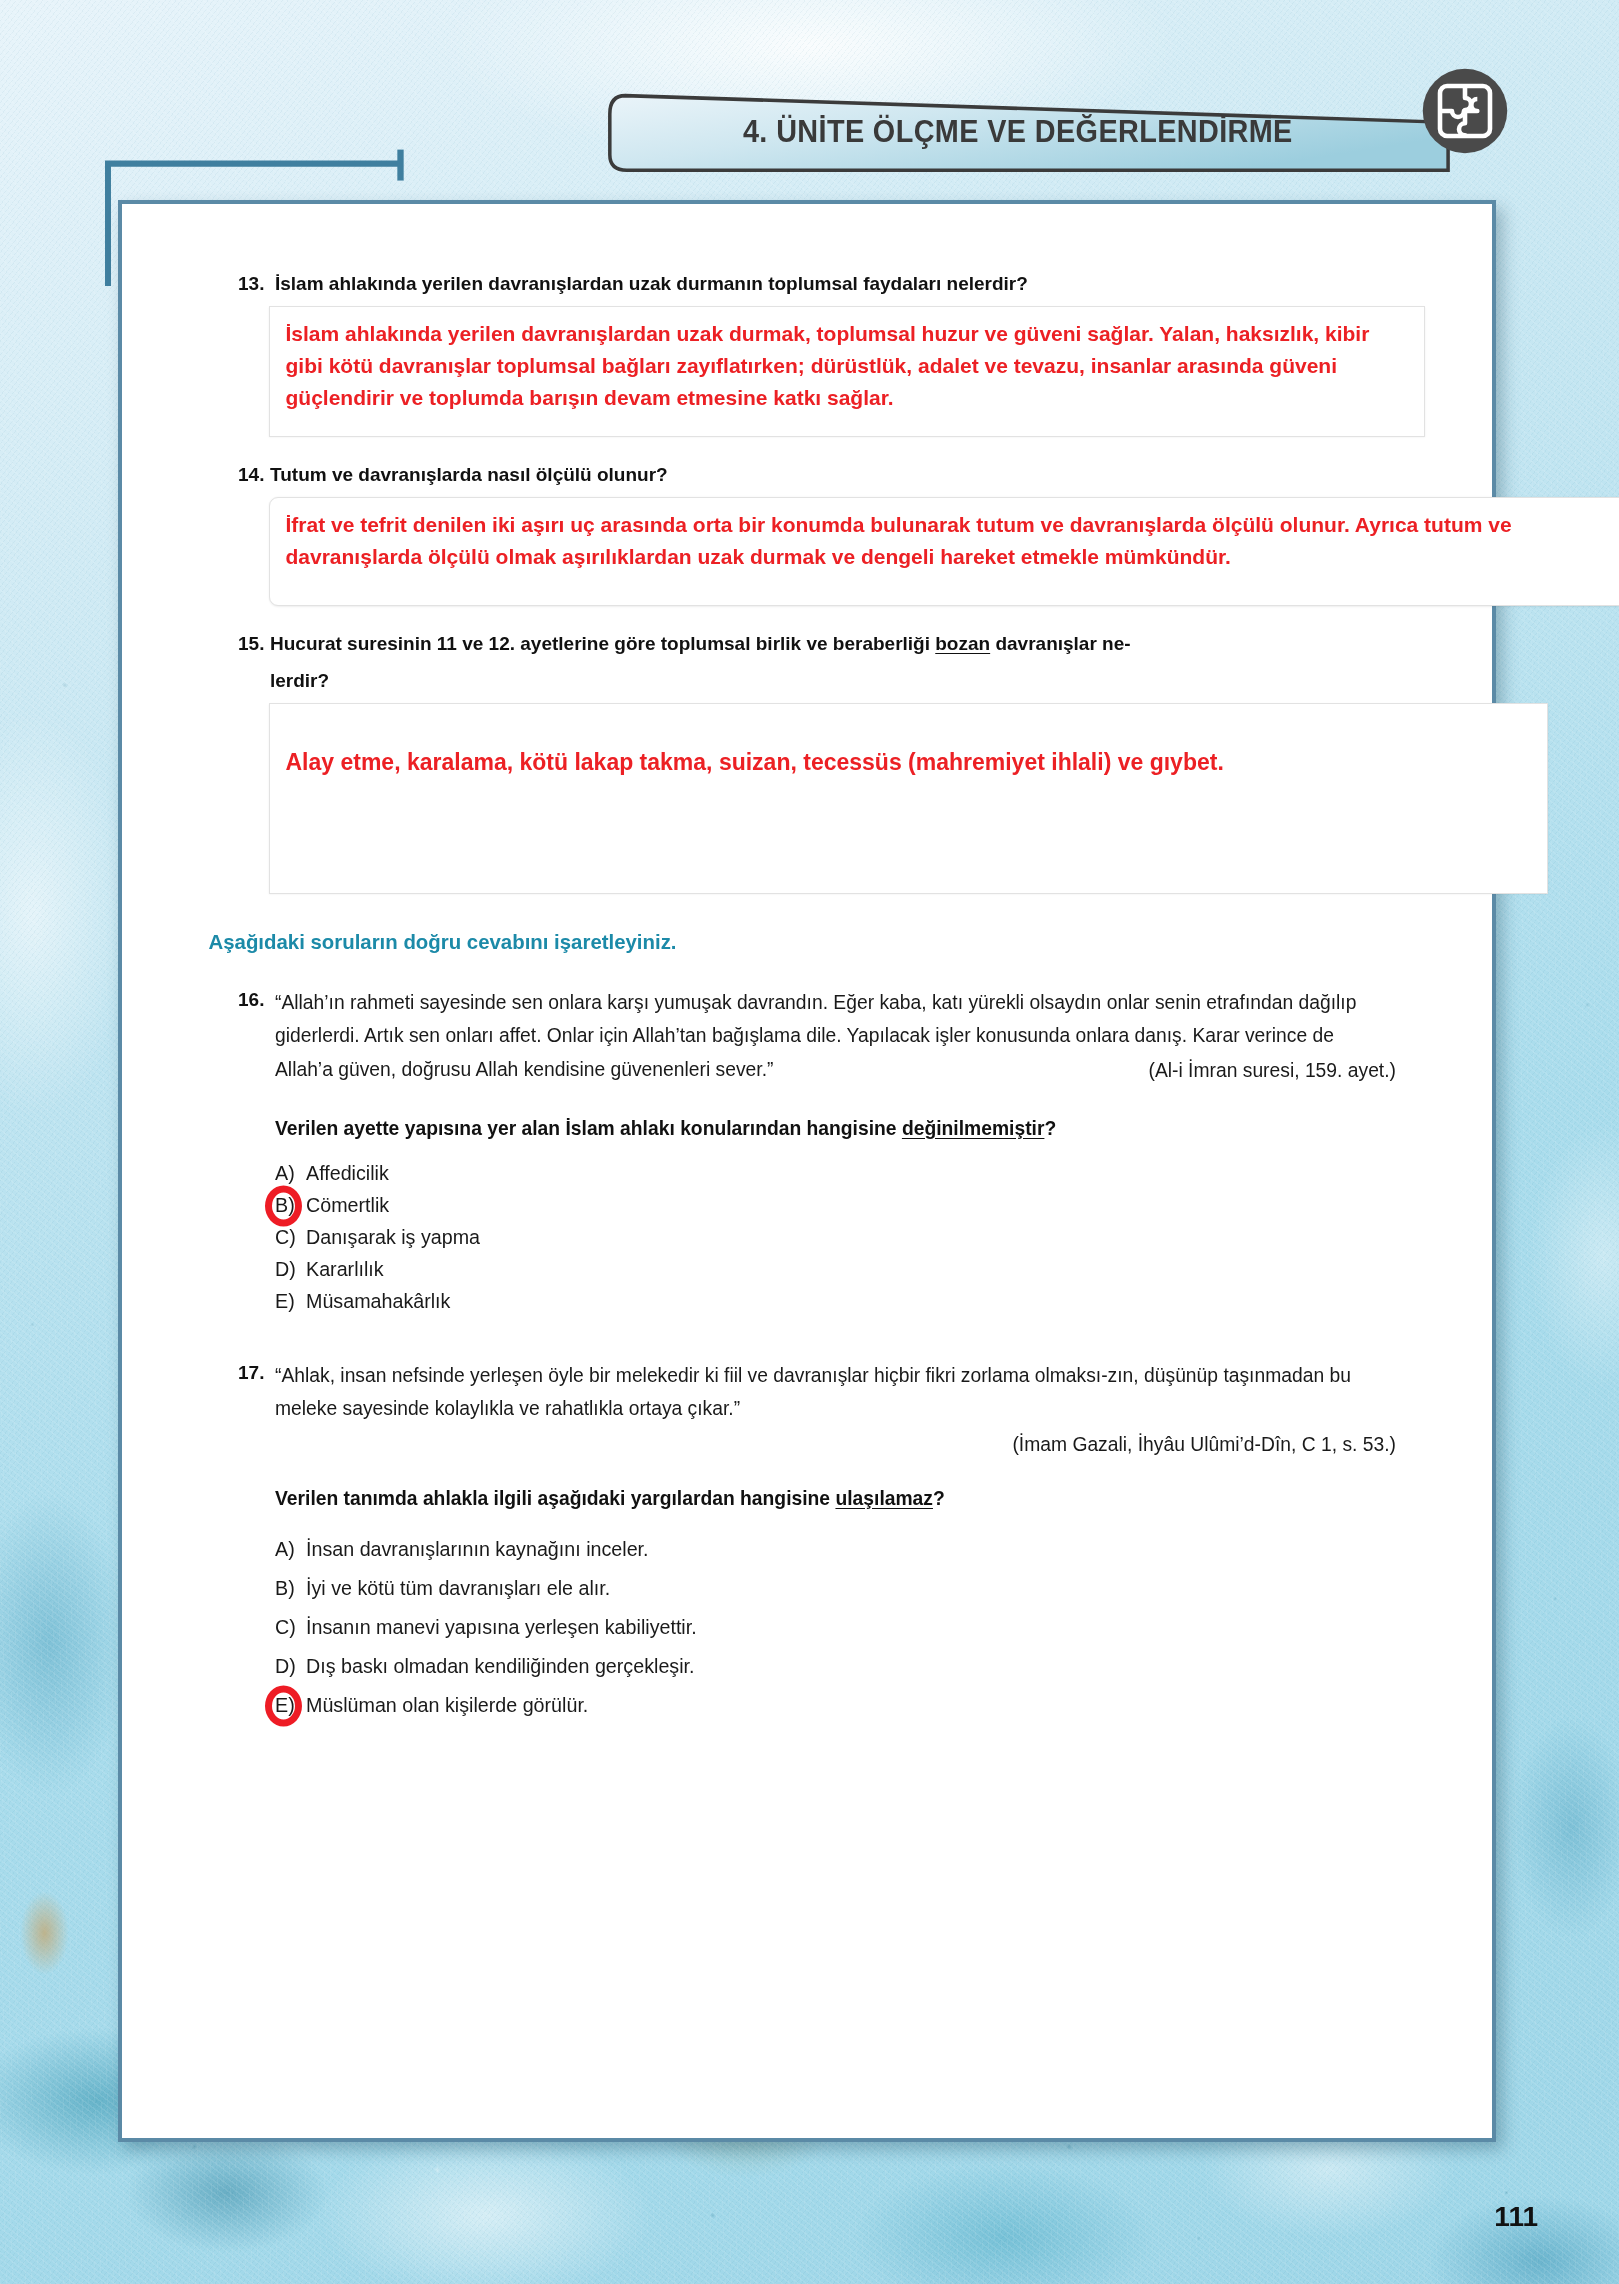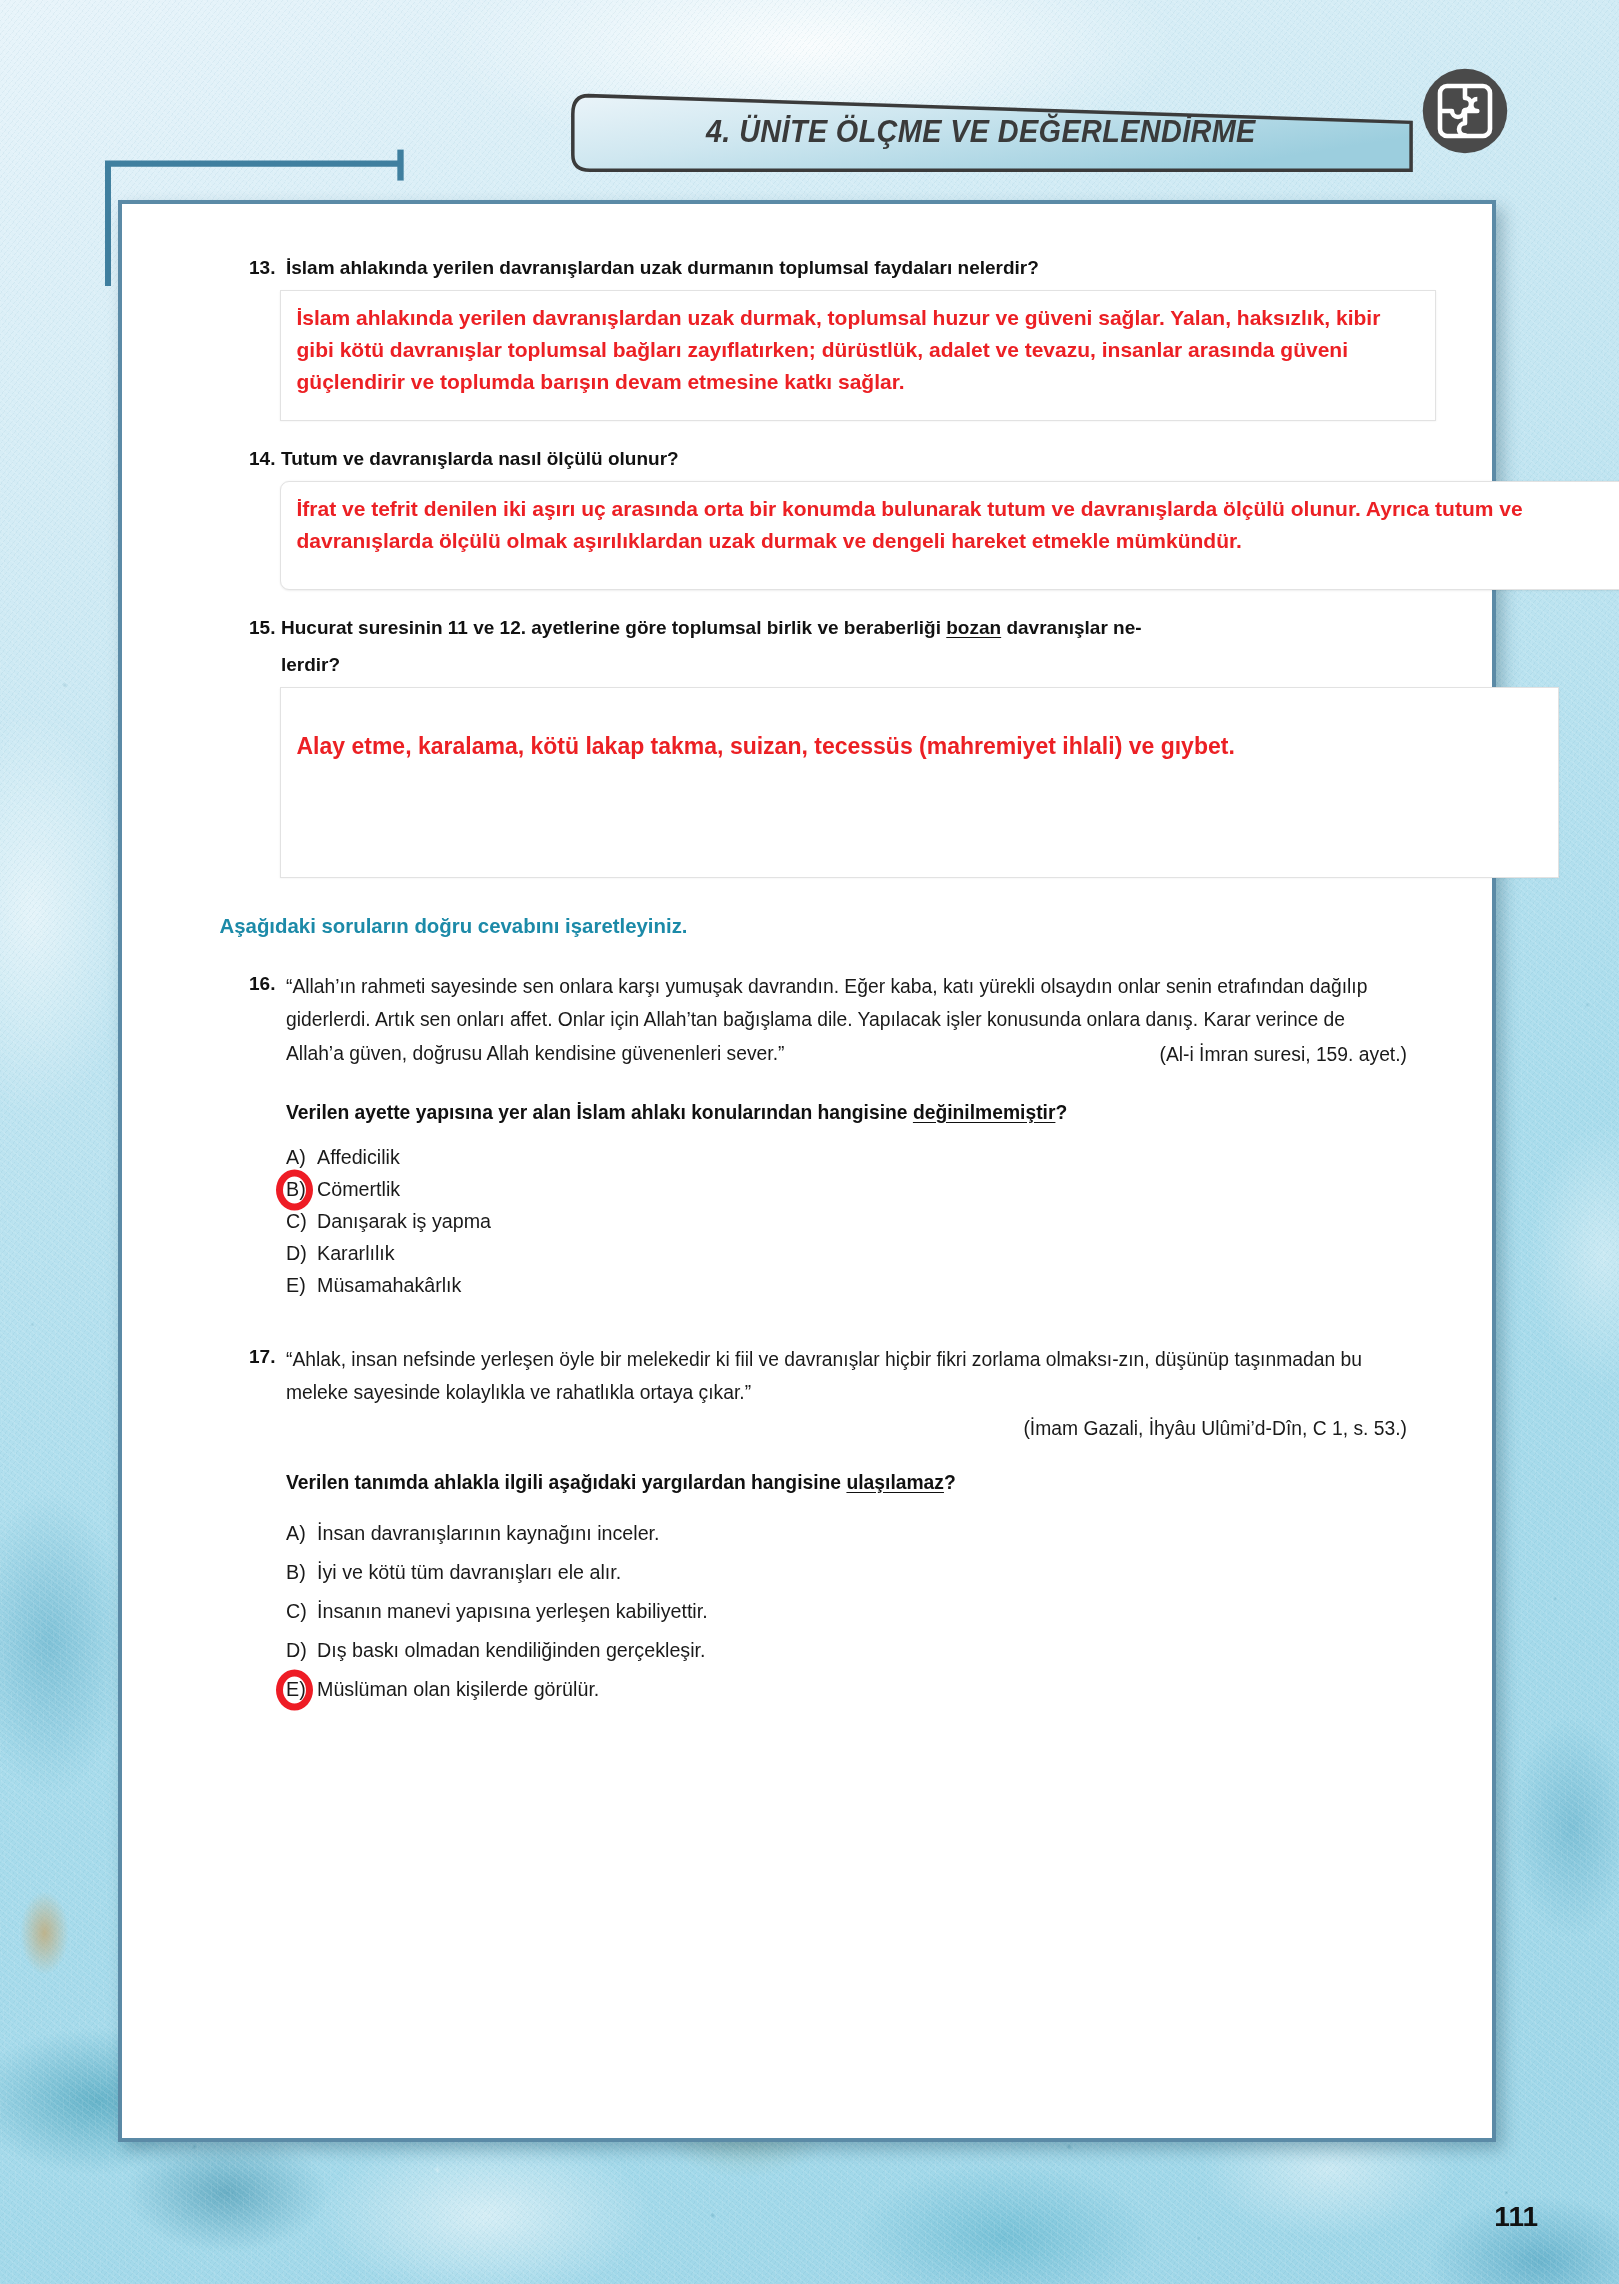--- a/index.html
+++ b/index.html
@@ -91,25 +91,24 @@
     left: 105px;
     top: 127px;
     width: 394px;
     height: 162px;
     pointer-events: none;
   }
 
   
   #header-banner {
     position: absolute;
-    left: 570px;
+    left: 607px;
     top: 90px;
     width: 844px;
     height: 84px;
-    font-style: italic;
   }
   #banner-shape {
     position: absolute;
     inset: 0;
   }
   #banner-title {
     position: absolute;
     inset: 0;
     display: flex;
     align-items: center;
@@ -127,26 +126,25 @@
     left: 1421px;
     top: 67px;
     width: 88px;
     height: 88px;
   }
 
   
   #content {
     position: absolute;
     left: 118px;
-    top: 184px;
+    top: 200px;
     width: 1378px;
     height: 1942px;
     box-sizing: border-box;
     padding: 70px 67px 0 120px;
-    margin-left: 11px;
   }
 
   .qrow {
     display: flex;
     align-items: flex-start;
   }
   .qnum {
     font-weight: bold;
     font-size: 19px;
     color: #111;

